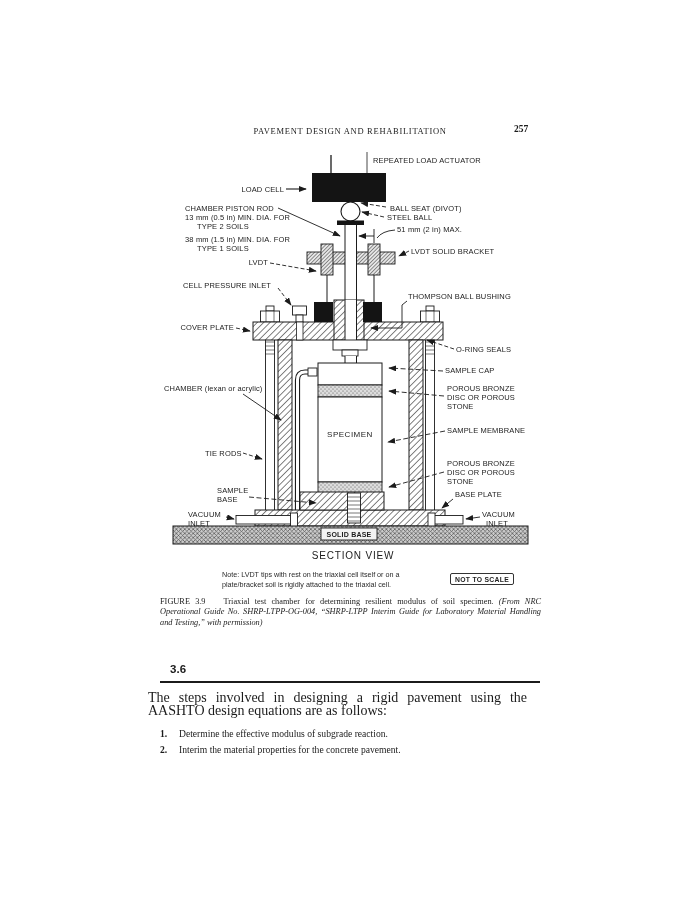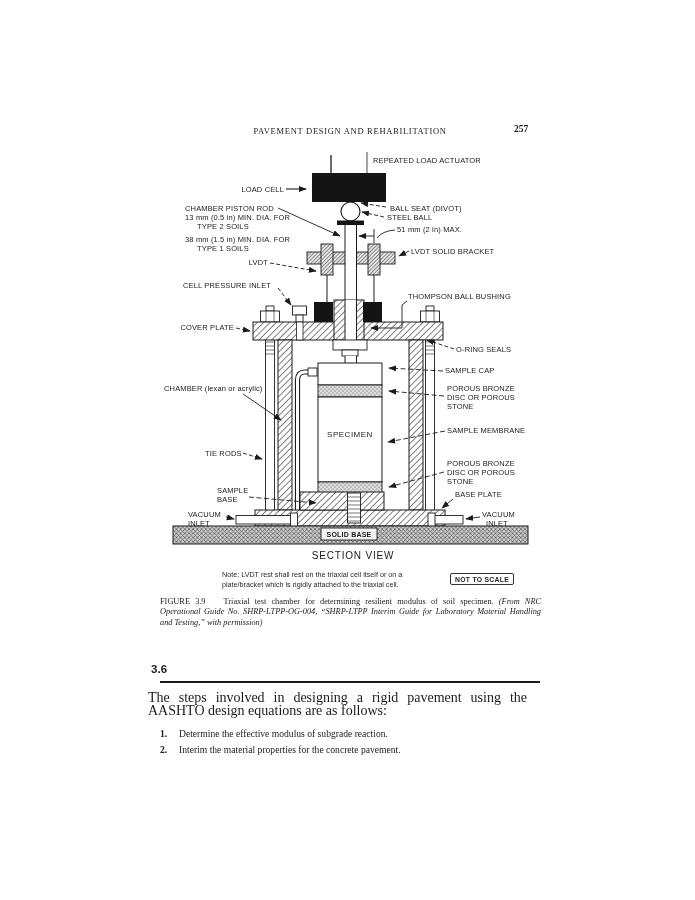--- a/index.html
+++ b/index.html
@@ -12,21 +12,21 @@
   .fig-svg{left:160px;top:148px;}
   .note{left:222px;top:570px;width:230px;font-family:"Liberation Sans",sans-serif;
         font-size:7.2px;line-height:9.6px;color:#2a2a2a;}
   .nts{left:450px;top:573px;border:1px solid #333;border-radius:2px;padding:2px 4px 1px 4px;
         font-family:"Liberation Sans",sans-serif;font-size:6.8px;font-weight:700;
         letter-spacing:0.3px;color:#222;background:#fff;}
   .caption{left:160px;top:597px;width:381px;font-size:8.3px;line-height:10.4px;
         text-align:justify;}
   .caption .fig-num{font-weight:normal;margin-right:18px;}
   .caption .it{font-style:italic;}
-  .sec-head{left:151px;top:663px;font-family:"Liberation Sans",sans-serif;font-weight:bold;
+  .sec-head{left:170px;top:663px;font-family:"Liberation Sans",sans-serif;font-weight:bold;
         font-size:11.5px;letter-spacing:0.1px;display:flex;gap:13px;}
   .sec-rule{left:160px;top:681px;width:380px;height:2px;background:#1b1b1b;}
   .body-para{left:148px;top:692px;width:379px;font-size:14px;line-height:12.9px;
         text-align:justify;}
   .steps{left:160px;top:727px;width:379px;font-size:9.6px;}
   .step{display:flex;line-height:13px;margin-bottom:3px;}
   .step-num{font-weight:bold;width:19px;flex:none;}
   
   .lb{font-family:"Liberation Sans",sans-serif;font-size:7.5px;letter-spacing:0.15px;
       fill:#1b1b1b;}
@@ -224,22 +224,22 @@
       <line x1="480" y1="517" x2="466" y2="519" stroke-width="0.9" marker-end="url(#arr)"></line>
 
       <rect x="173" y="526" width="355" height="18" fill="url(#ch)" stroke="#1b1b1b" stroke-width="1"></rect>
       <rect x="321" y="528" width="56" height="12" fill="#f2f2f2" stroke="#1b1b1b" stroke-width="0.9"></rect>
       <text class="lb-box" x="349" y="537" text-anchor="middle">SOLID BASE</text>
       <text class="lb-big" x="353" y="559" text-anchor="middle">SECTION VIEW</text>
     </g>
   </svg>
 
   <div class="abs note">
-    <div>Note:  LVDT rest shall rest on the triaxial cell itself or on a</div>
-    <div>plate/bracket which is rigidly attached to the triaxial cell.</div>
+    <div>Note:  LVDT tips with rest on the triaxial cell itself or on a</div>
+    <div>plate/bracket soil is rigidly attached to the triaxial cell.</div>
   </div>
 
   <div class="abs nts">NOT TO SCALE</div>
 
   <div class="abs caption">
     <span class="fig-num">FIGURE 3.9</span><span>Triaxial test chamber for determining resilient modulus of soil specimen. </span><span class="it">(From NRC Operational Guide No. SHRP-LTPP-OG-004, “SHRP-LTPP Interim Guide for Laboratory Material Handling and Testing,” with permission)</span>
   </div>
 
   <div class="abs sec-head">
     <span>3.6</span>

